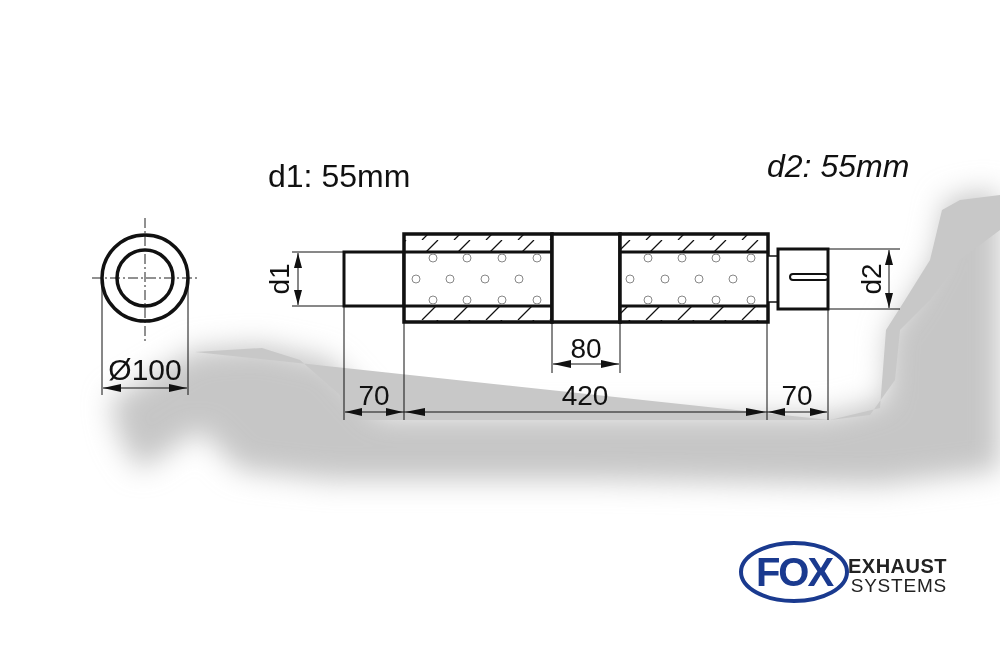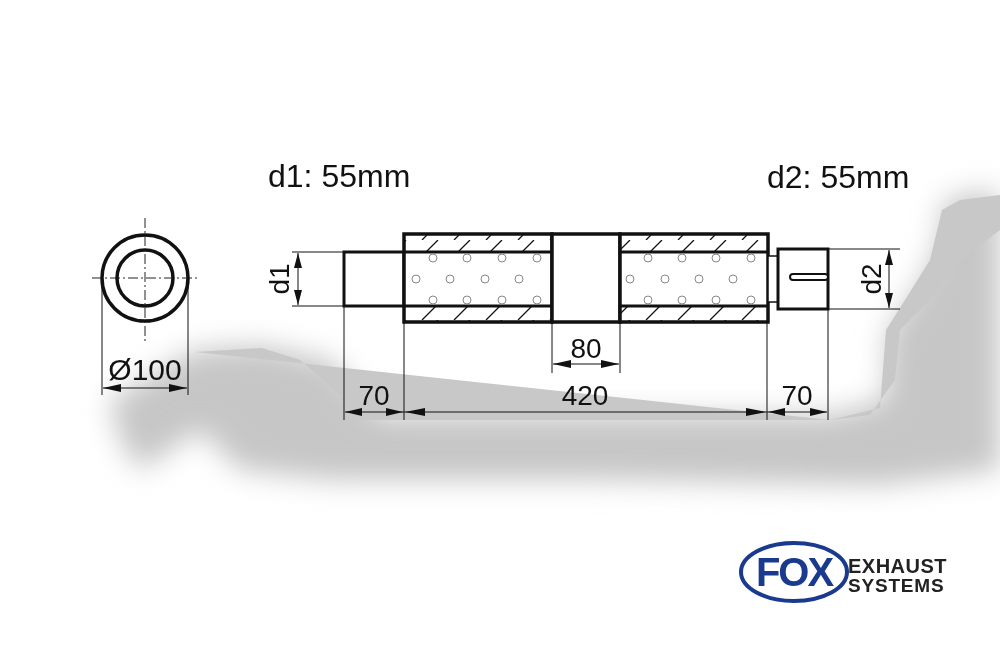--- a/index.html
+++ b/index.html
@@ -1,38 +1,38 @@
 <!DOCTYPE html>
 <html><head>
 <meta charset="utf-8">
 <style>
   html, body { margin:0; padding:0; background:#ffffff; }
   body { width:1000px; height:645px; position:relative; overflow:hidden; font-family:"Liberation Sans", sans-serif; }
   .abs { position:absolute; }
   .heading { font-size:32px; color:#111; letter-spacing:0px;margin-top:8px; }
   svg text { font-family:"Liberation Sans", sans-serif; }
-  .logo-text { position:absolute; left:848px; top:556px; line-height:20px; color:#222; }
+  .logo-text { position:absolute; left:848px; top:556px; line-height:20px; color:#222;text-align:right; }
   .logo-line1 { font-size:20px; font-weight:bold; letter-spacing:0.5px; display:block; }
-  .logo-line2 { font-size:19px; letter-spacing:0.8px; display:block; font-weight:bold; }
+  .logo-line2 { font-size:19px; letter-spacing:0.8px; display:block; font-weight:normal; }
 </style>
 </head>
 <body>
 
 <svg class="abs" style="left:0;top:0" width="1000" height="645" viewBox="0 0 1000 645">
   <defs>
     <filter id="blur1" x="-20%" y="-20%" width="140%" height="140%">
       <feGaussianBlur stdDeviation="14"></feGaussianBlur>
     </filter>
   </defs>
   <path d="M195 350 L260 345 L330 360 L380 415 L830 415 L885 400 L888 330 L910 300 L935 255 L945 200 L990 190 L1000 200 L1000 470 L880 485 L600 480 L330 480 L240 470 L200 430 L140 470 L120 440 L110 400 Z" fill="#c6c6c6" filter="url(#blur1)"></path>
   <path d="M195 352 L262 348 L300 360 L340 395 L343 420 L830 420 L880 408 L886 330 L905 300 L930 260 L942 210 L960 200 L1000 195 L1000 230 L960 260 L930 300 L900 330 L895 380 L870 415 L830 420 Z" fill="#c8c8c8"></path>
 </svg>
 
 <div class="abs heading" style="left:268px;top:150px;">d1: 55mm</div>
-<div class="abs heading" style="left:767px;top:151px;">d2: 55mm</div>
+<div class="abs heading" style="left:767px;top:140px;font-style:italic;">d2: 55mm</div>
 
 <svg class="abs" style="left:80px;top:210px" width="140" height="210" viewBox="80 210 140 210">
   <g stroke="#222" stroke-width="1" stroke-dasharray="10,3,2,3">
     <line x1="145" y1="218" x2="145" y2="343"></line>
     <line x1="92" y1="278" x2="200" y2="278"></line>
   </g>
   <circle cx="145" cy="278" r="43" fill="none" stroke="#111" stroke-width="3.5"></circle>
   <circle cx="145" cy="278" r="28" fill="none" stroke="#111" stroke-width="3.5"></circle>
   <line x1="102" y1="278" x2="102" y2="395" stroke="#111" stroke-width="1"></line>
   <line x1="188" y1="278" x2="188" y2="395" stroke="#111" stroke-width="1"></line>

